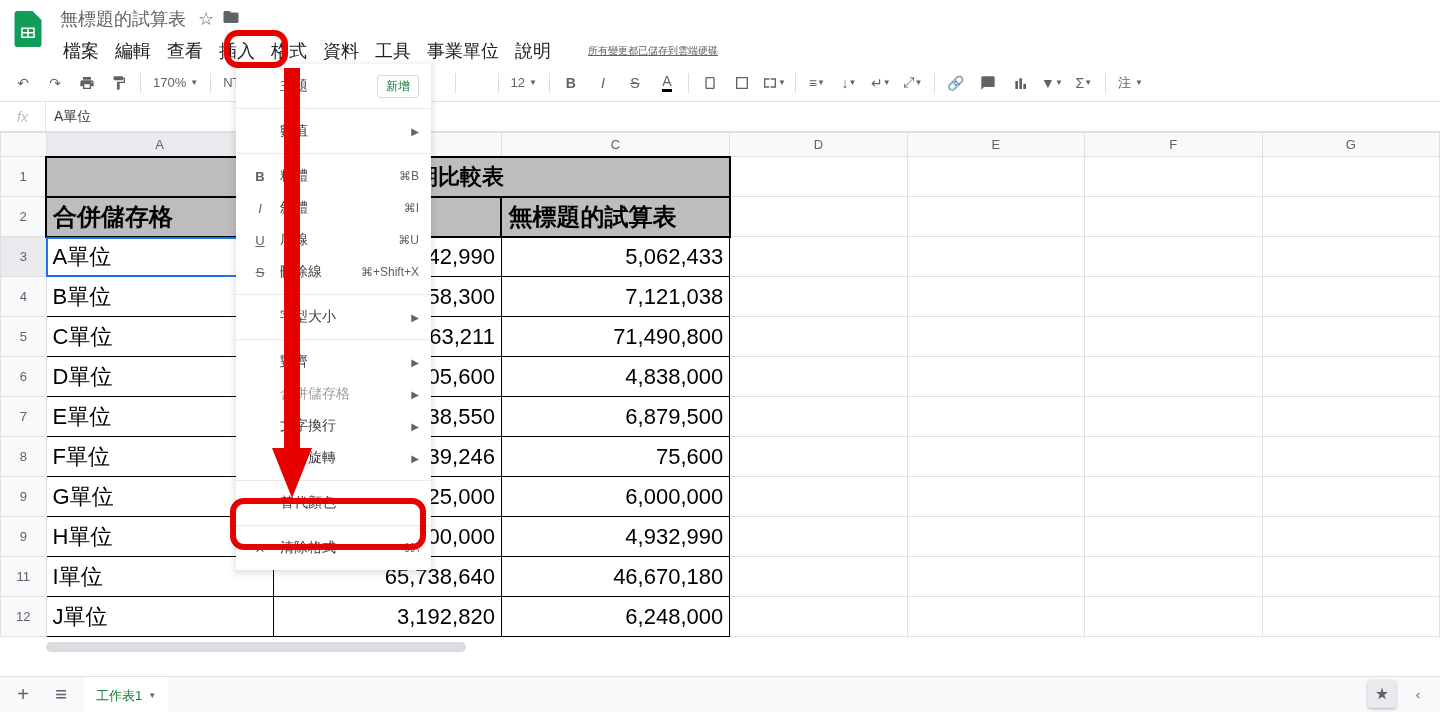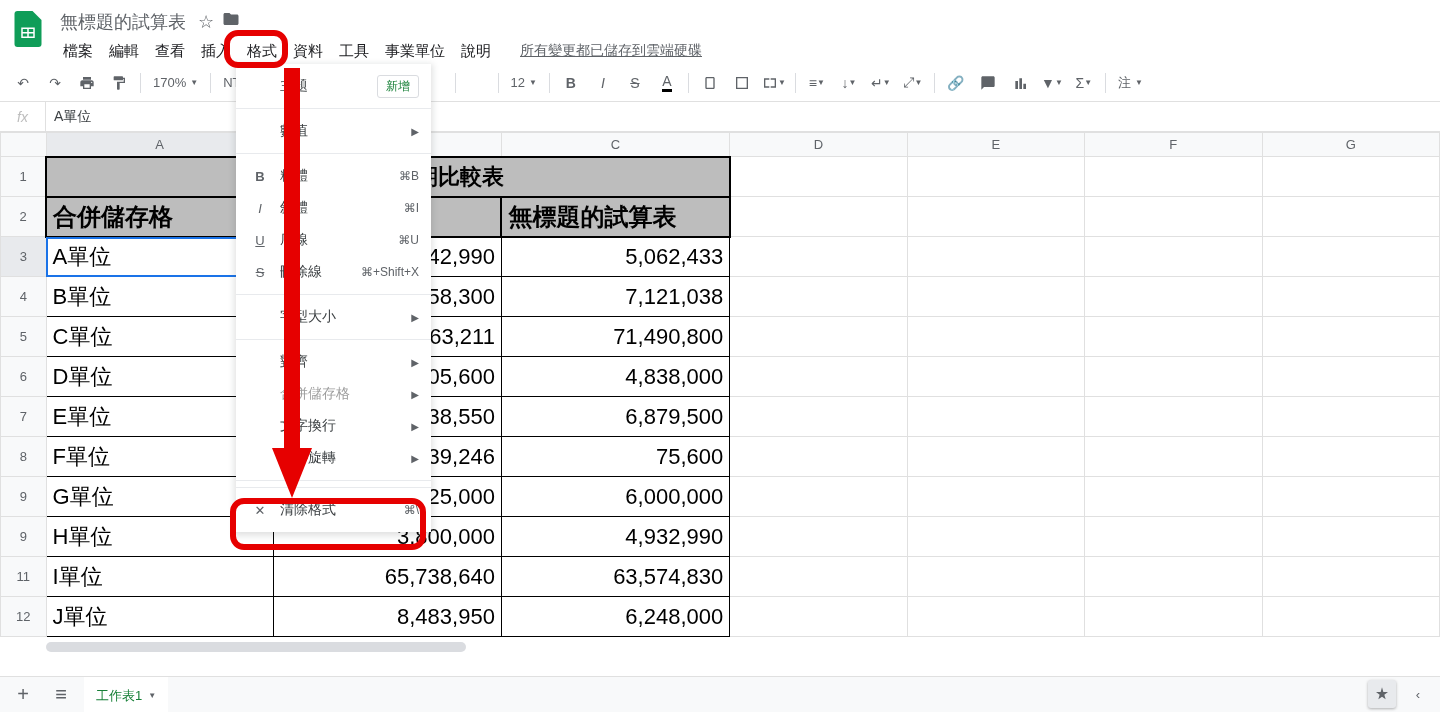--- a/index.html
+++ b/index.html
@@ -7,22 +7,22 @@
 
 
 .header { display: flex; align-items: center; padding: 8px 8px 0 8px; height: 64px; }
 .logo { width: 40px; height: 40px; display: flex; align-items: center; justify-content: center; margin-right: 8px; margin-bottom: 14px;}
 .logo-svg { width: 28px; height: 36px; }
 .title-area { flex: 1; display: flex; flex-direction: column; }
 .doc-title-row { display: flex; align-items: center; gap: 8px; }
 .doc-title { font-size: 18px; color: #5f6368; padding: 2px 4px; }
 .star-icon, .folder-icon { color: #5f6368; font-size: 18px; cursor: pointer; }
 .menubar { display: flex; align-items: center; gap: 2px; margin-top: 2px; }
-.menubar-item { padding: 4px 7px; font-size: 15px; color: #202124; cursor: pointer; border-radius: 2px; }
-.save-status { color: #5f6368; text-decoration: underline; font-size: 14px; margin-left: 12px; padding: 4px 8px; }
+.menubar-item { padding: 4px 7px; font-size: 18px; color: #202124; cursor: pointer; border-radius: 2px; }
+.save-status { color: #5f6368; text-decoration: underline; font-size: 10px; margin-left: 20px; padding: 4px 8px; }
 .header-right { display: flex; align-items: center; gap: 12px; margin-left: auto; margin-bottom: 14px;}
 .chat-btn { width: 36px; height: 36px; display: flex; align-items: center; justify-content: center; cursor: pointer; border-radius: 18px;}
 .share-btn { background: #188038; color: #fff; padding: 8px 16px; border-radius: 4px; font-size: 14px; display: flex; align-items: center; gap: 6px; cursor: pointer; border:none;}
 .avatar { width: 36px; height: 36px; border-radius: 50%; background: radial-gradient(circle, #8d6e28, #4a3a15); border: 2px solid rgba(0,0,0,.1); overflow: hidden; }
 
 
 .toolbar { display: flex; align-items: center; padding: 0 8px; height: 38px; border-bottom: 1px solid #e0e0e0; gap: 2px; }
 .tb-btn { width: 30px; height: 28px; display: flex; align-items: center; justify-content: center; cursor: pointer; color: #5f6368; border-radius: 2px; font-size: 14px; }
 .tb-sep { width: 1px; height: 20px; background: #dadce0; margin: 0 4px; }
 .tb-select { display: flex; align-items: center; padding: 0 6px; height: 28px; color: #5f6368; cursor: pointer; gap: 4px;}
@@ -321,30 +321,30 @@
           <td class="data num">4,932,990</td>
           <td class="data" style="border:1px solid #e0e0e0"></td>
           <td class="data" style="border:1px solid #e0e0e0"></td>
           <td class="data" style="border:1px solid #e0e0e0"></td>
           <td class="data" style="border:1px solid #e0e0e0"></td>
         </tr>
         <tr class="data-row">
           <th class="row-header ">11</th>
           <td class="data ">I單位</td>
           <td class="data num">65,738,640</td>
-          <td class="data num">63,574,830</td>
+          <td class="data num">46,670,180</td>
           <td class="data" style="border:1px solid #e0e0e0"></td>
           <td class="data" style="border:1px solid #e0e0e0"></td>
           <td class="data" style="border:1px solid #e0e0e0"></td>
           <td class="data" style="border:1px solid #e0e0e0"></td>
         </tr>
         <tr class="data-row">
           <th class="row-header ">12</th>
           <td class="data ">J單位</td>
-          <td class="data num">8,483,950</td>
+          <td class="data num">3,192,820</td>
           <td class="data num">6,248,000</td>
           <td class="data" style="border:1px solid #e0e0e0"></td>
           <td class="data" style="border:1px solid #e0e0e0"></td>
           <td class="data" style="border:1px solid #e0e0e0"></td>
           <td class="data" style="border:1px solid #e0e0e0"></td>
         </tr>
       </tbody>
 </table>
 <div class="scrollbar-h"></div>
 </div>
@@ -411,20 +411,24 @@
     <span class="menu-icon"></span>
       <span class="menu-label">文字換行</span>
       <span class="menu-arrow">▶</span>
   </div>
   <div class="menu-item">
     <span class="menu-icon"></span>
       <span class="menu-label">文字旋轉</span>
       <span class="menu-arrow">▶</span>
   </div>
   <div class="menu-sep"></div>
+  <div class="menu-item">
+    <span class="menu-icon"></span>
+      <span class="menu-label">替代顏色</span>
+  </div>
   <div class="menu-sep"></div>
   <div class="menu-item">
     <span class="menu-icon">✕</span>
       <span class="menu-label">清除格式</span>
       <span class="menu-shortcut">⌘\</span>
   </div>
 </div>
 
 <div class="sheet-bar">
   <div class="sheet-add">+</div>

